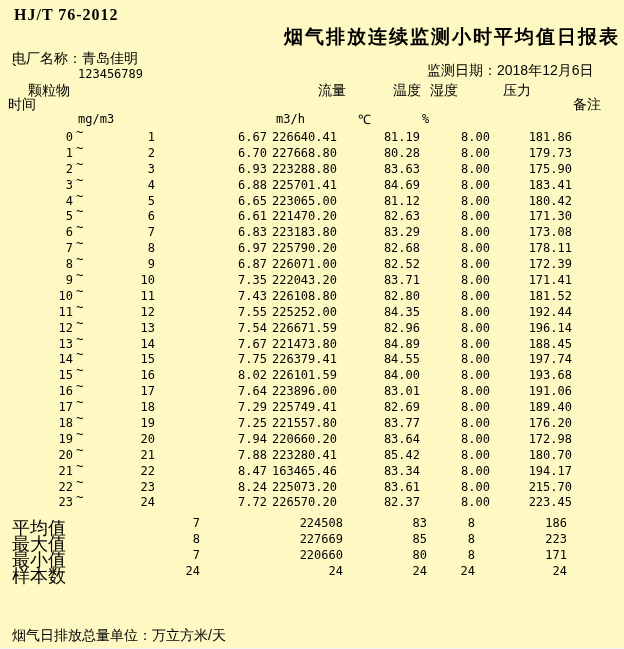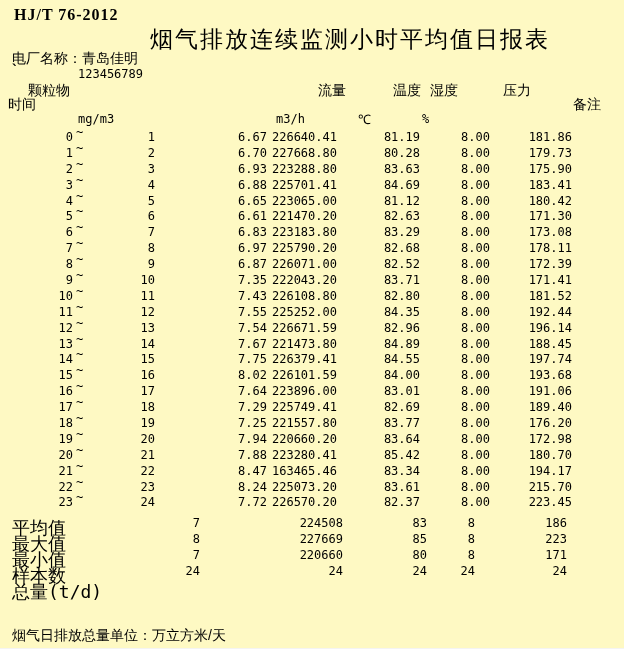--- a/index.html
+++ b/index.html
@@ -5,21 +5,21 @@
   * { margin:0; padding:0; box-sizing:border-box; }
   html,body { background:#f4f4f2; }
   .page {
     position:relative; width:624px; height:648px; margin:0 auto;
     background:#fef9c3; color:#000000;
     font-family:"Liberation Sans", sans-serif;
     overflow:hidden;
   }
   .abs { position:absolute; white-space:nowrap; }
   .std-code { left:14px; top:6px; font-family:"Liberation Serif", serif; font-weight:bold; font-size:16px; letter-spacing:1px; }
-  .title { left:150px; top:24px; width:470px; text-align:left; font-weight:normal; font-size:23px; letter-spacing:2px; }
+  .title { left:150px; top:24px; width:470px; text-align:right; font-weight:bold; font-size:19px; letter-spacing:2px; }
   .cjk14 { font-size:14px; }
   .num { font-family:"DejaVu Sans Mono", monospace; font-size:12px; }
 
   .plant-line { left:12px; top:50px;text-align:center; }
   .plant-mark { left:12px; top:62px; font-size:14px; font-weight:bold; }
   .plant-code { left:78px; top:67px; }
   .date-line { left:427px; top:62px; }
 
   .h-pm { left:28px; top:82px; }
   .h-flow { left:318px; top:82px; }
@@ -65,20 +65,23 @@
 <div class="page">
 
   <div class="abs std-code">HJ/T 76-2012</div>
   <div class="abs title">烟气排放连续监测小时平均值日报表</div>
 
   <div class="abs plant-line cjk14">
     <span>电厂名称：</span><span>青岛佳明</span>
   </div>
   <div class="abs plant-mark">`</div>
   <div class="abs plant-code num">123456789</div>
+  <div class="abs date-line cjk14">
+    <span>监测日期：</span><span>2018年12月6日</span>
+  </div>
 
   <div class="abs h-pm cjk14">颗粒物</div>
   <div class="abs h-flow cjk14">流量</div>
   <div class="abs h-temp cjk14">温度</div>
   <div class="abs h-hum cjk14">湿度</div>
   <div class="abs h-press cjk14">压力</div>
   <div class="abs h-time cjk14">时间</div>
   <div class="abs h-remark cjk14">备注</div>
 
   <div class="abs u-pm num">mg/m3</div>
@@ -356,24 +359,16 @@
     <span class="s-press">171</span>
   </div>
       <div class="srow">
     <span class="s-label">样本数</span>
     <span class="s-pm">24</span>
     <span class="s-flow">24</span>
     <span class="s-temp">24</span>
     <span class="s-hum">24</span>
     <span class="s-press">24</span>
   </div>
-      <div class="srow">
-    <span class="s-label">总量(t/d)</span>
-    <span class="s-pm"></span>
-    <span class="s-flow"></span>
-    <span class="s-temp"></span>
-    <span class="s-hum"></span>
-    <span class="s-press"></span>
-  </div>
     </div>
 
   <div class="abs footer-note cjk14">烟气日排放总量单位：万立方米/天</div>
 </div>
 
 </body></html>

